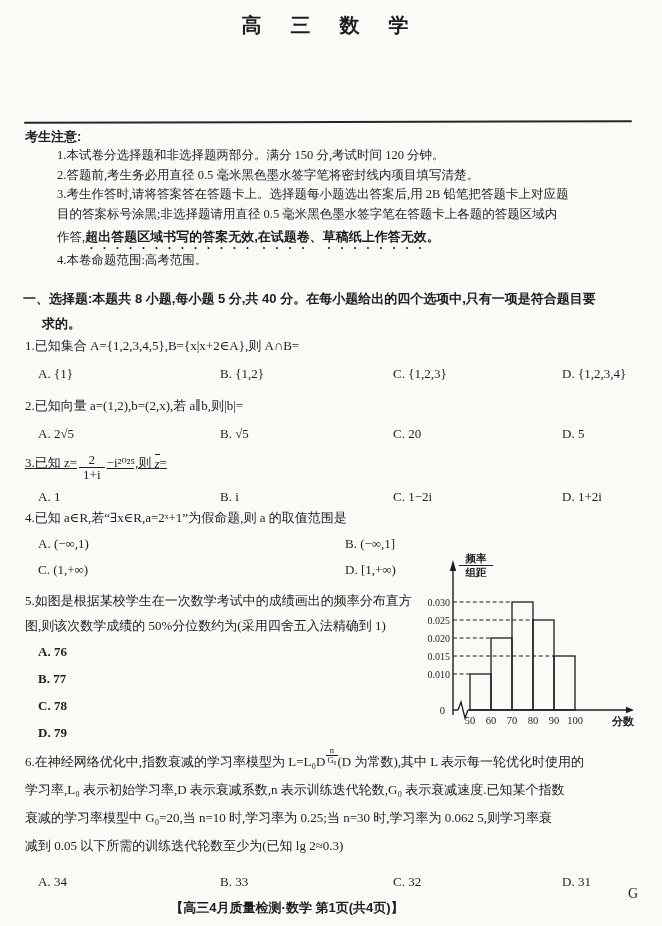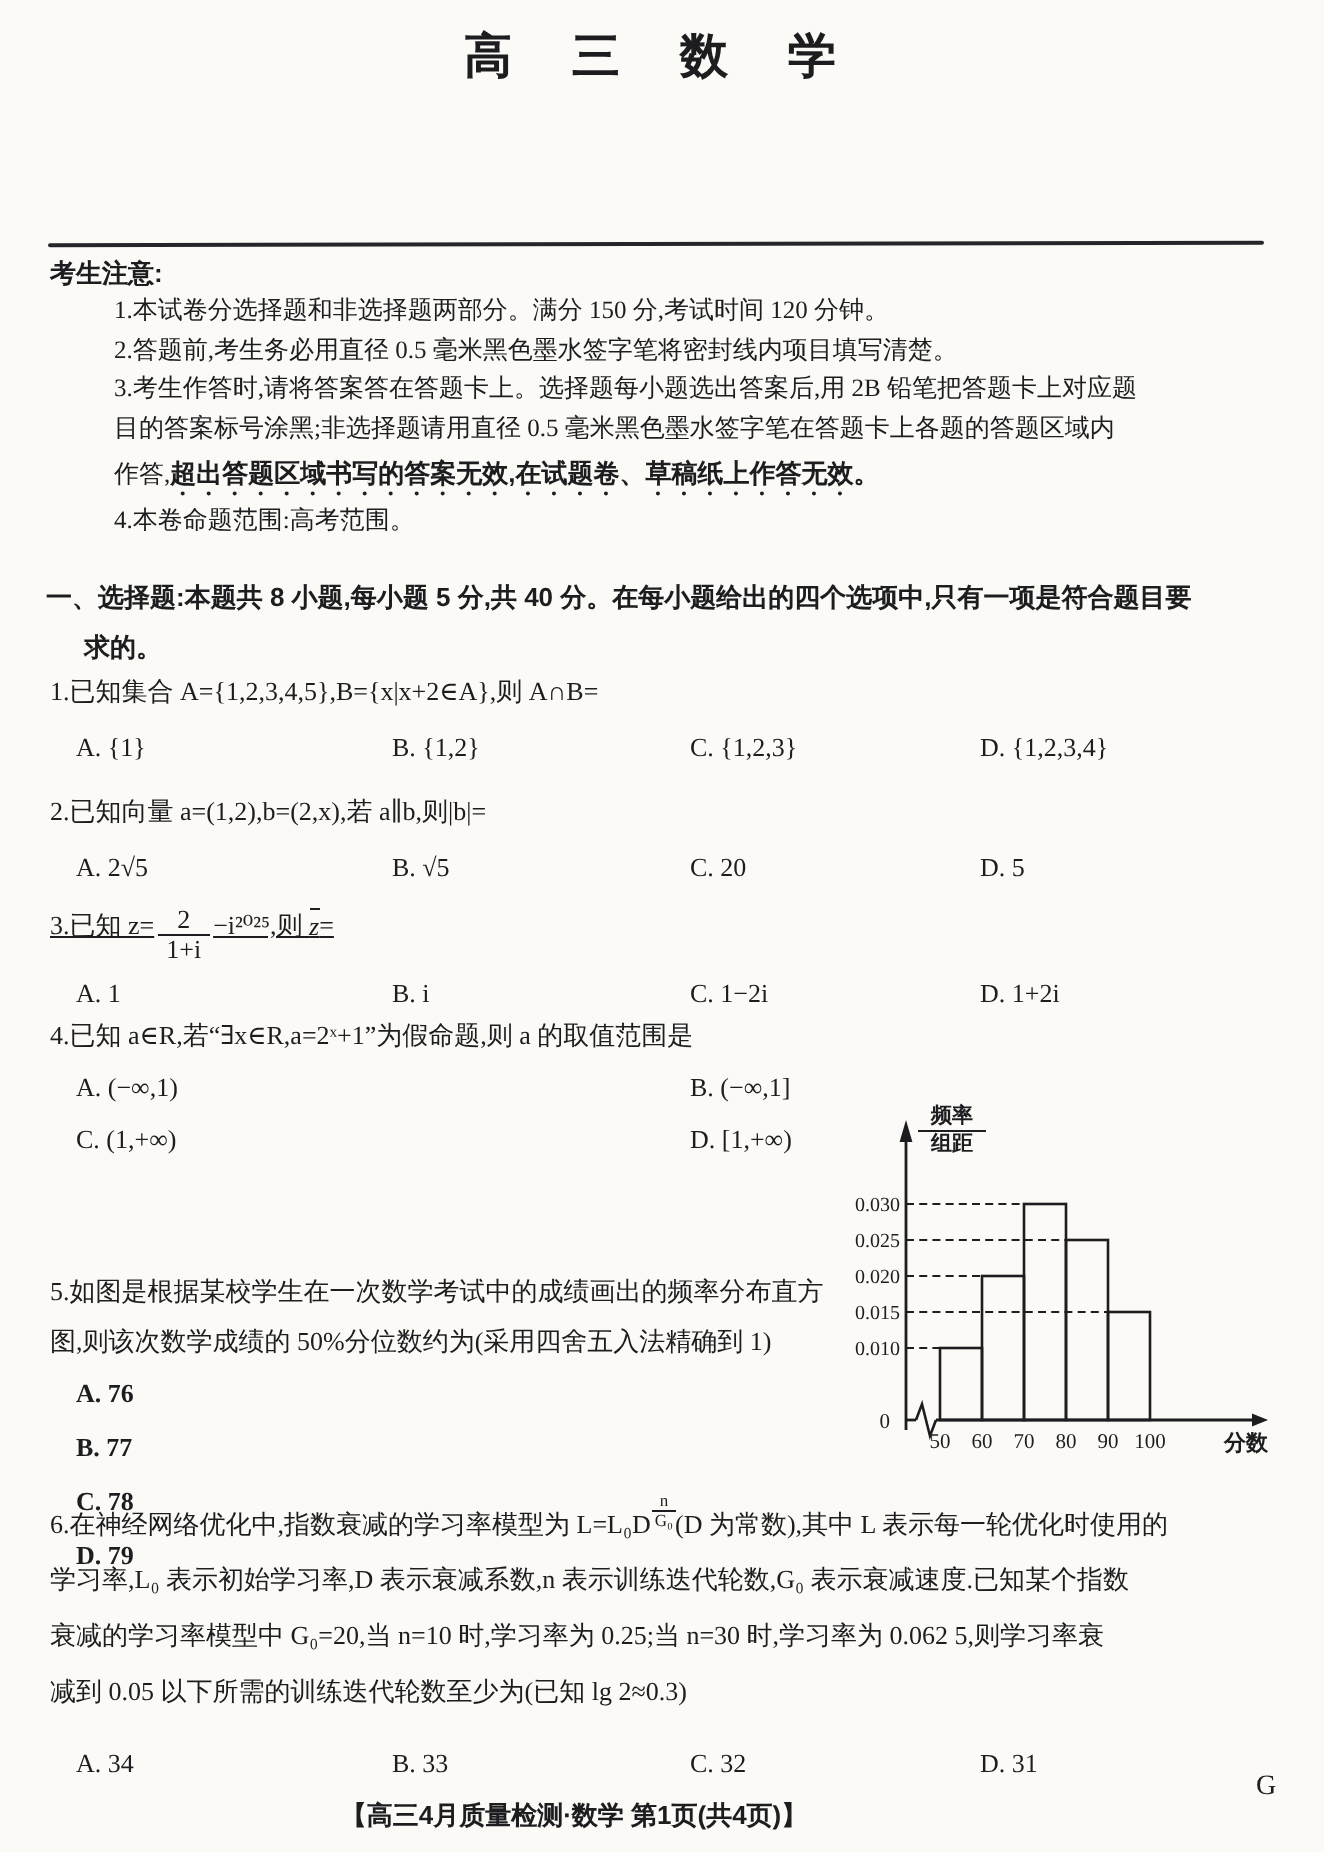--- a/index.html
+++ b/index.html
@@ -9,21 +9,21 @@
     background:#fbfaf7;
     color:#1d1d20;
     font-family:"Liberation Serif","DejaVu Serif",serif;
     overflow:hidden;
   }
   .nowrap { white-space:nowrap; }
 
   
   .title {
     position:absolute; top:12px; left:0; width:662px;
-    text-align:center; font-size:24px; font-weight:bold;
+    text-align:center; font-size:20px; font-weight:bold;
     letter-spacing:12px; font-family:"Liberation Serif","DejaVu Serif",serif;
   }
 
   .divider {
     position:absolute; top:121px; left:24px; width:608px; height:2px;
     background:#26262a; border-radius:2px;
     transform:rotate(-0.12deg);
   }
 
   
@@ -45,28 +45,28 @@
   .section-heading {
     position:absolute; top:286px; left:23px; width:625px;
     font-weight:bold; font-size:13px; line-height:25px;
     font-family:"Liberation Sans","DejaVu Sans",sans-serif;
   }
   .section-heading .l2 { padding-left:19px; }
 
   
   .q { position:absolute; left:25px; width:620px; font-size:13px; }
   .stem { line-height:28px; white-space:nowrap; }
-  .opts4 { display:grid; grid-template-columns:158px 149px 145px 1fr; padding-left:13px; line-height:28px; }
+  .opts4 { display:grid; grid-template-columns:158px 149px 145px 1fr; padding-left:13px; line-height:28px;gap:24px; }
   .opts2 { display:grid; grid-template-columns:307px 1fr; padding-left:13px; line-height:26px; }
   .optsv { padding-left:13px; line-height:27px;font-weight:bold; }
   .optsv .opt { display:block; }
 
   #q3 .stem { line-height:40px;text-decoration:underline; }
   #q4 .stem { line-height:26px; }
-  #q5 .stem { line-height:25px;margin-top:45px; }
+  #q5 .stem { line-height:25px; }
   #q6 .stem { line-height:28px; }
 
   
   .frac { display:inline-block; vertical-align:-0.9em; text-align:center; line-height:1.05; margin:0 2px; }
   .frac .num { display:block; border-bottom:1.2px solid #1d1d20; padding:0 4px; }
   .frac .den { display:block; padding:0 4px; }
   .supfrac { display:inline-block; vertical-align:0.45em; text-align:center; line-height:1; font-size:8.5px; margin-left:1px; }
   .supfrac .num { display:block; border-bottom:1px solid #1d1d20; padding:0 1px; }
   .supfrac .den { display:block; padding:0 1px; }
   .overbar { border-top:1.2px solid #1d1d20; padding-top:0.5px; font-style:italic; }

